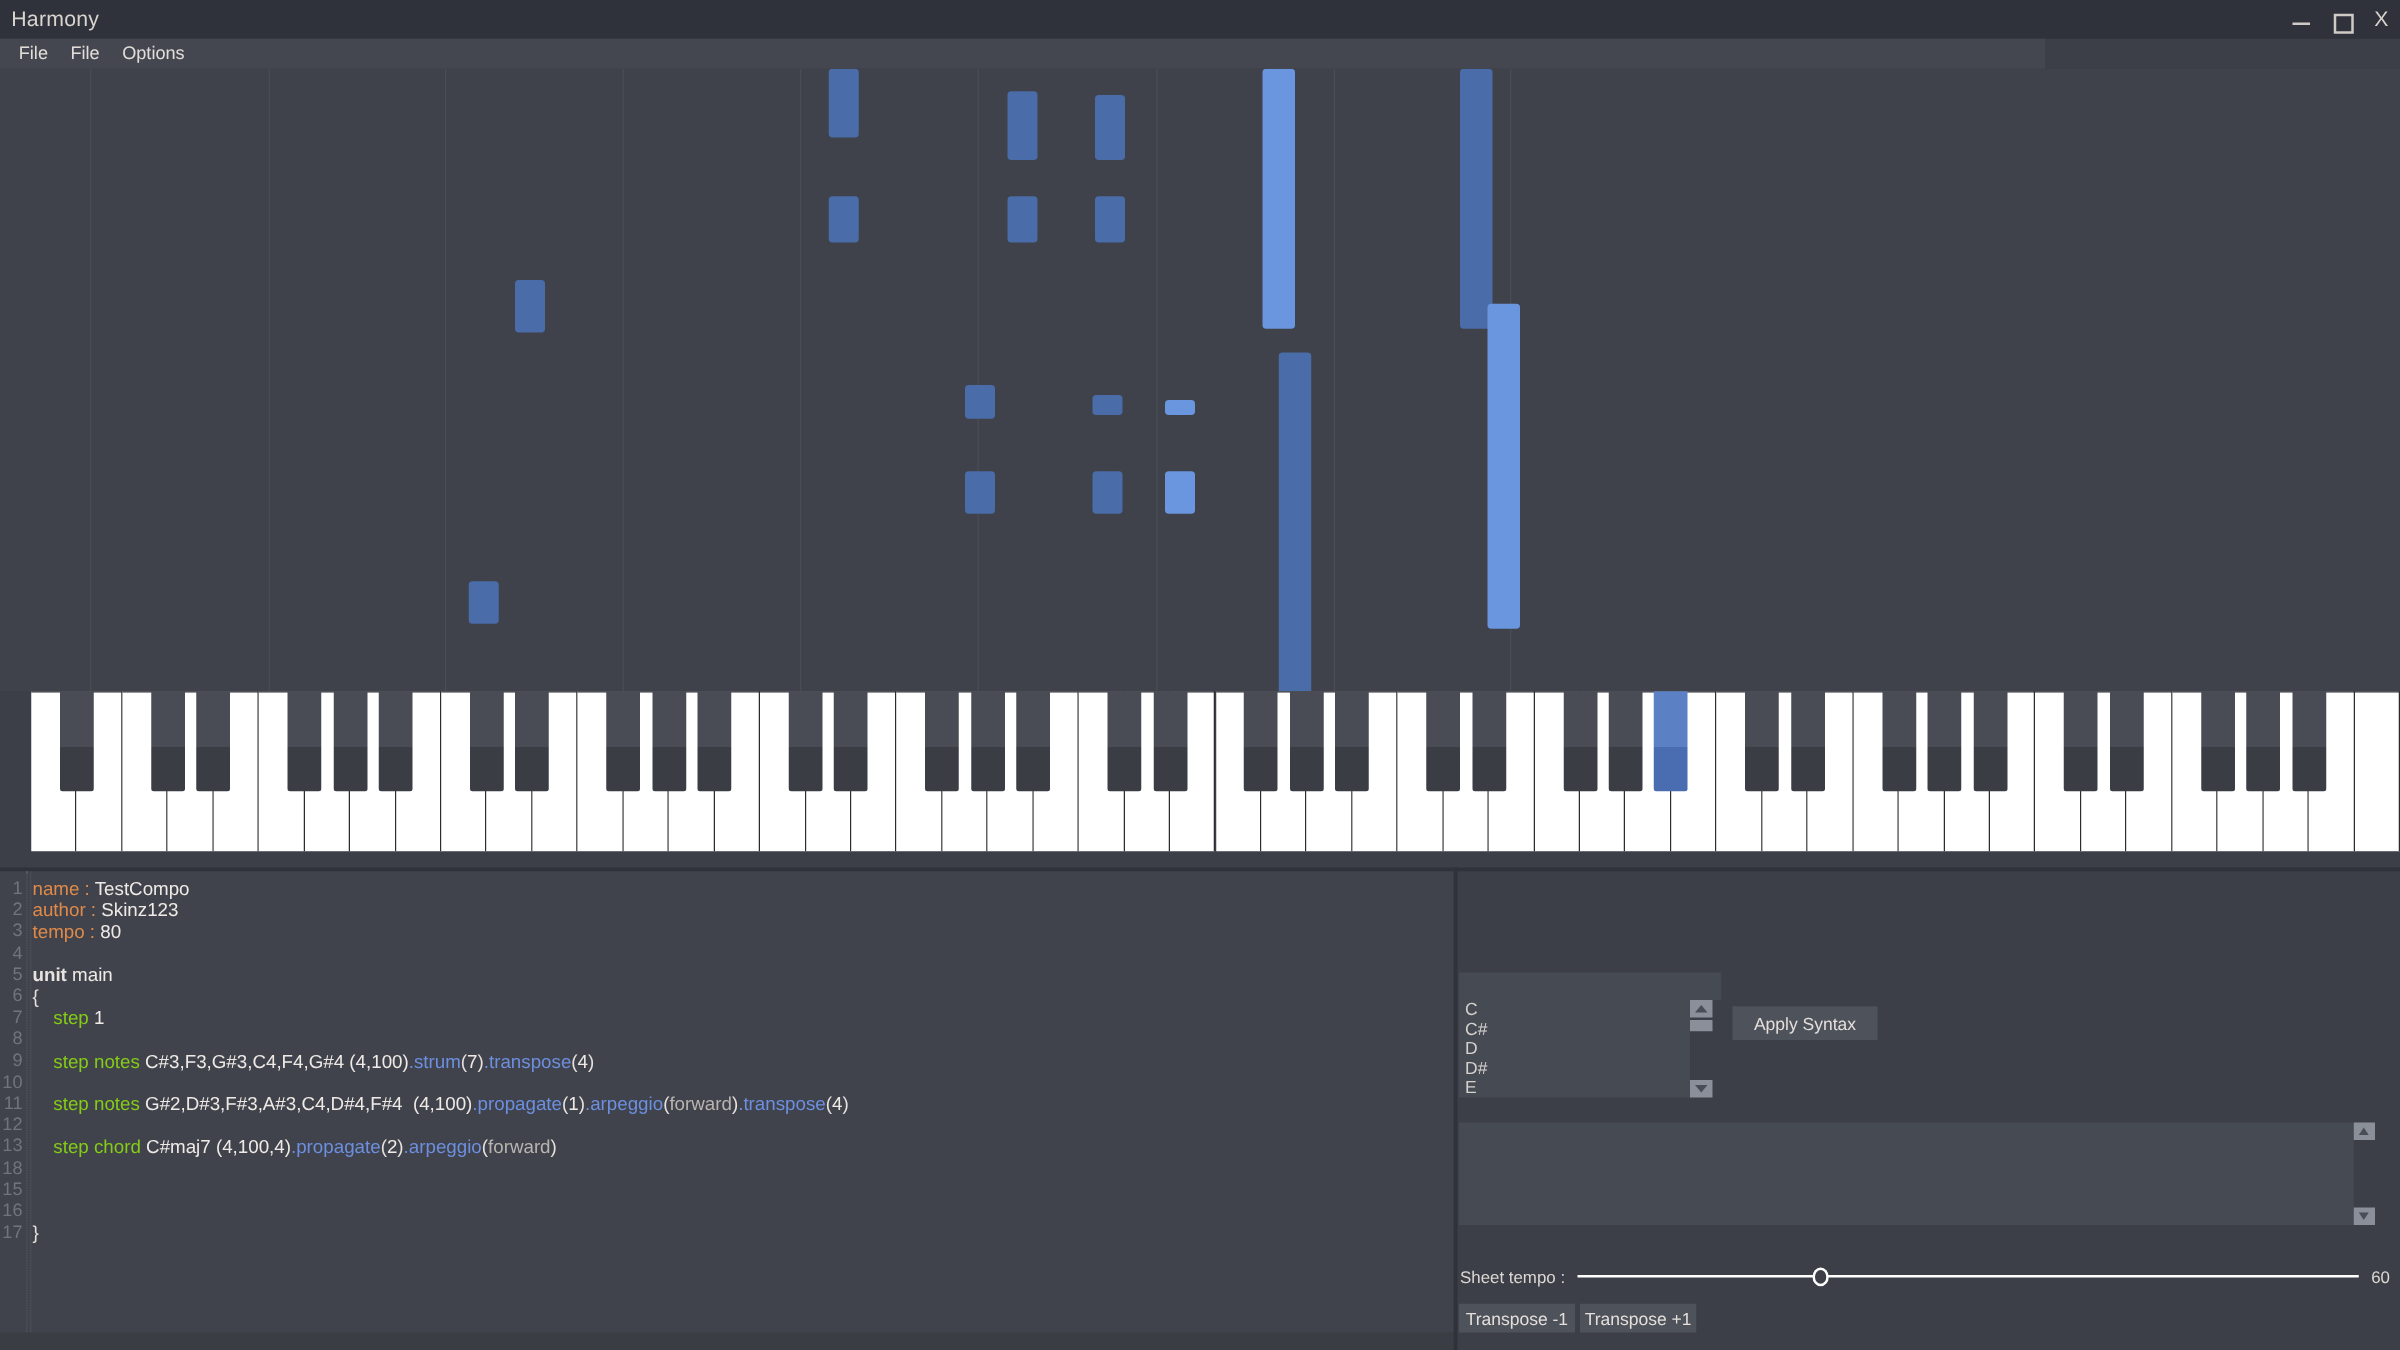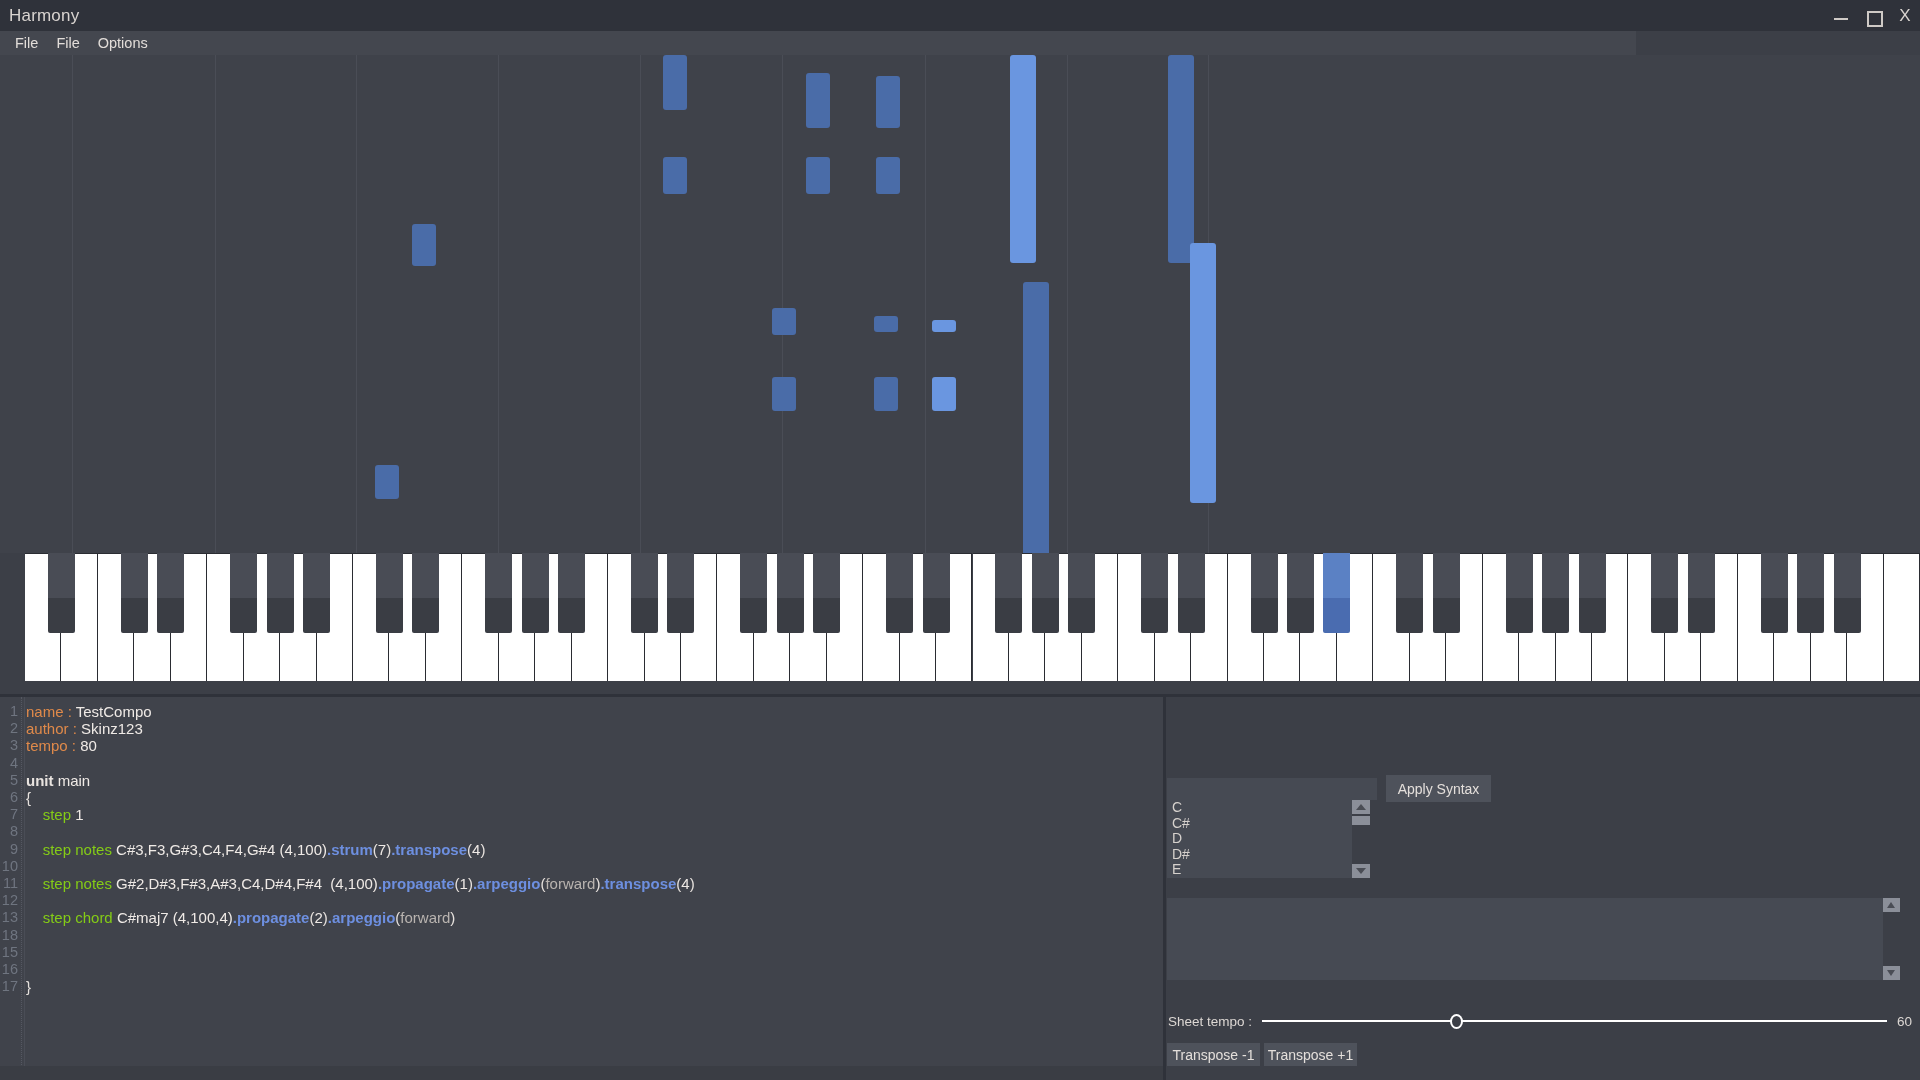--- a/index.html
+++ b/index.html
@@ -71,21 +71,21 @@
   }
   .lineno { color: #6f7580; font-size: 14.5px; line-height: 17.2px; padding-right: 3px; }
   .code {
     position: absolute; top: 6px; left: 26px; right: 0; height: 380px;
     font-size: 15px; line-height: 17.2px; white-space: pre; color: #e6e1dd;
   }
   .code .ln { height: 17.2px; }
   .k-meta { color: #e08a4a; }
   .k-kw   { color: #e8e3df; font-weight: bold; }
   .k-step { color: #84cc16; }
-  .k-fn   { color: #6d8fe0; font-weight: bold; }
+  .k-fn   { color: #6d8fe0; font-weight: normal; }
   .k-arg  { color: #b9b4b0; margin-top: 36px; }
   .k-txt  { color: #efeae6; }
   .k-punc { color: #e6e1dd; }
 
   .editor-scroll-h {
     position: absolute; left: 0; bottom: 0; width: 1163px; height: 14px; background: #3a3d44;
   }
   .editor-vline { position: absolute; top: 0; left: 24px; width: 1px; height: 386px; background: #4a4d56; }
 
   
@@ -114,21 +114,21 @@
   .seek-knob {
     position: absolute; top: 2px; left: 6px; width: 12px; height: 12px;
     border: 2px solid #ffffff; border-radius: 50%; background: #3c3f47;
   }
 
   .syntax-input {
     position: absolute; top: 778px; left: 1167px; width: 210px; height: 22px;
     background: #464a53; border: none; color: #e4dfdb; font-size: 13px;
     font-family: "Liberation Sans", sans-serif; padding: 0 4px;
   }
-  .apply-btn { position: absolute; top: 775px; left: 1386px; width: 105px; height: 27px; }
+  .apply-btn { position: absolute; top: 805px; left: 1386px; width: 116px; height: 27px; }
 
   .notelist {
     position: absolute; top: 800px; left: 1167px; width: 193px; height: 78px;
     background: #464a53; overflow: hidden;
   }
   .notelist-item { color: #d6d1cd; font-size: 14px; line-height: 15.5px; padding-left: 5px; }
   .nl-scroll { position: absolute; top: 800px; left: 1352px; width: 18px; height: 78px; background: #3c3f47; }
   .nl-arrow-up, .nl-arrow-dn {
     position: absolute; left: 0; width: 18px; height: 14px; background: #8b8f99;
   }

